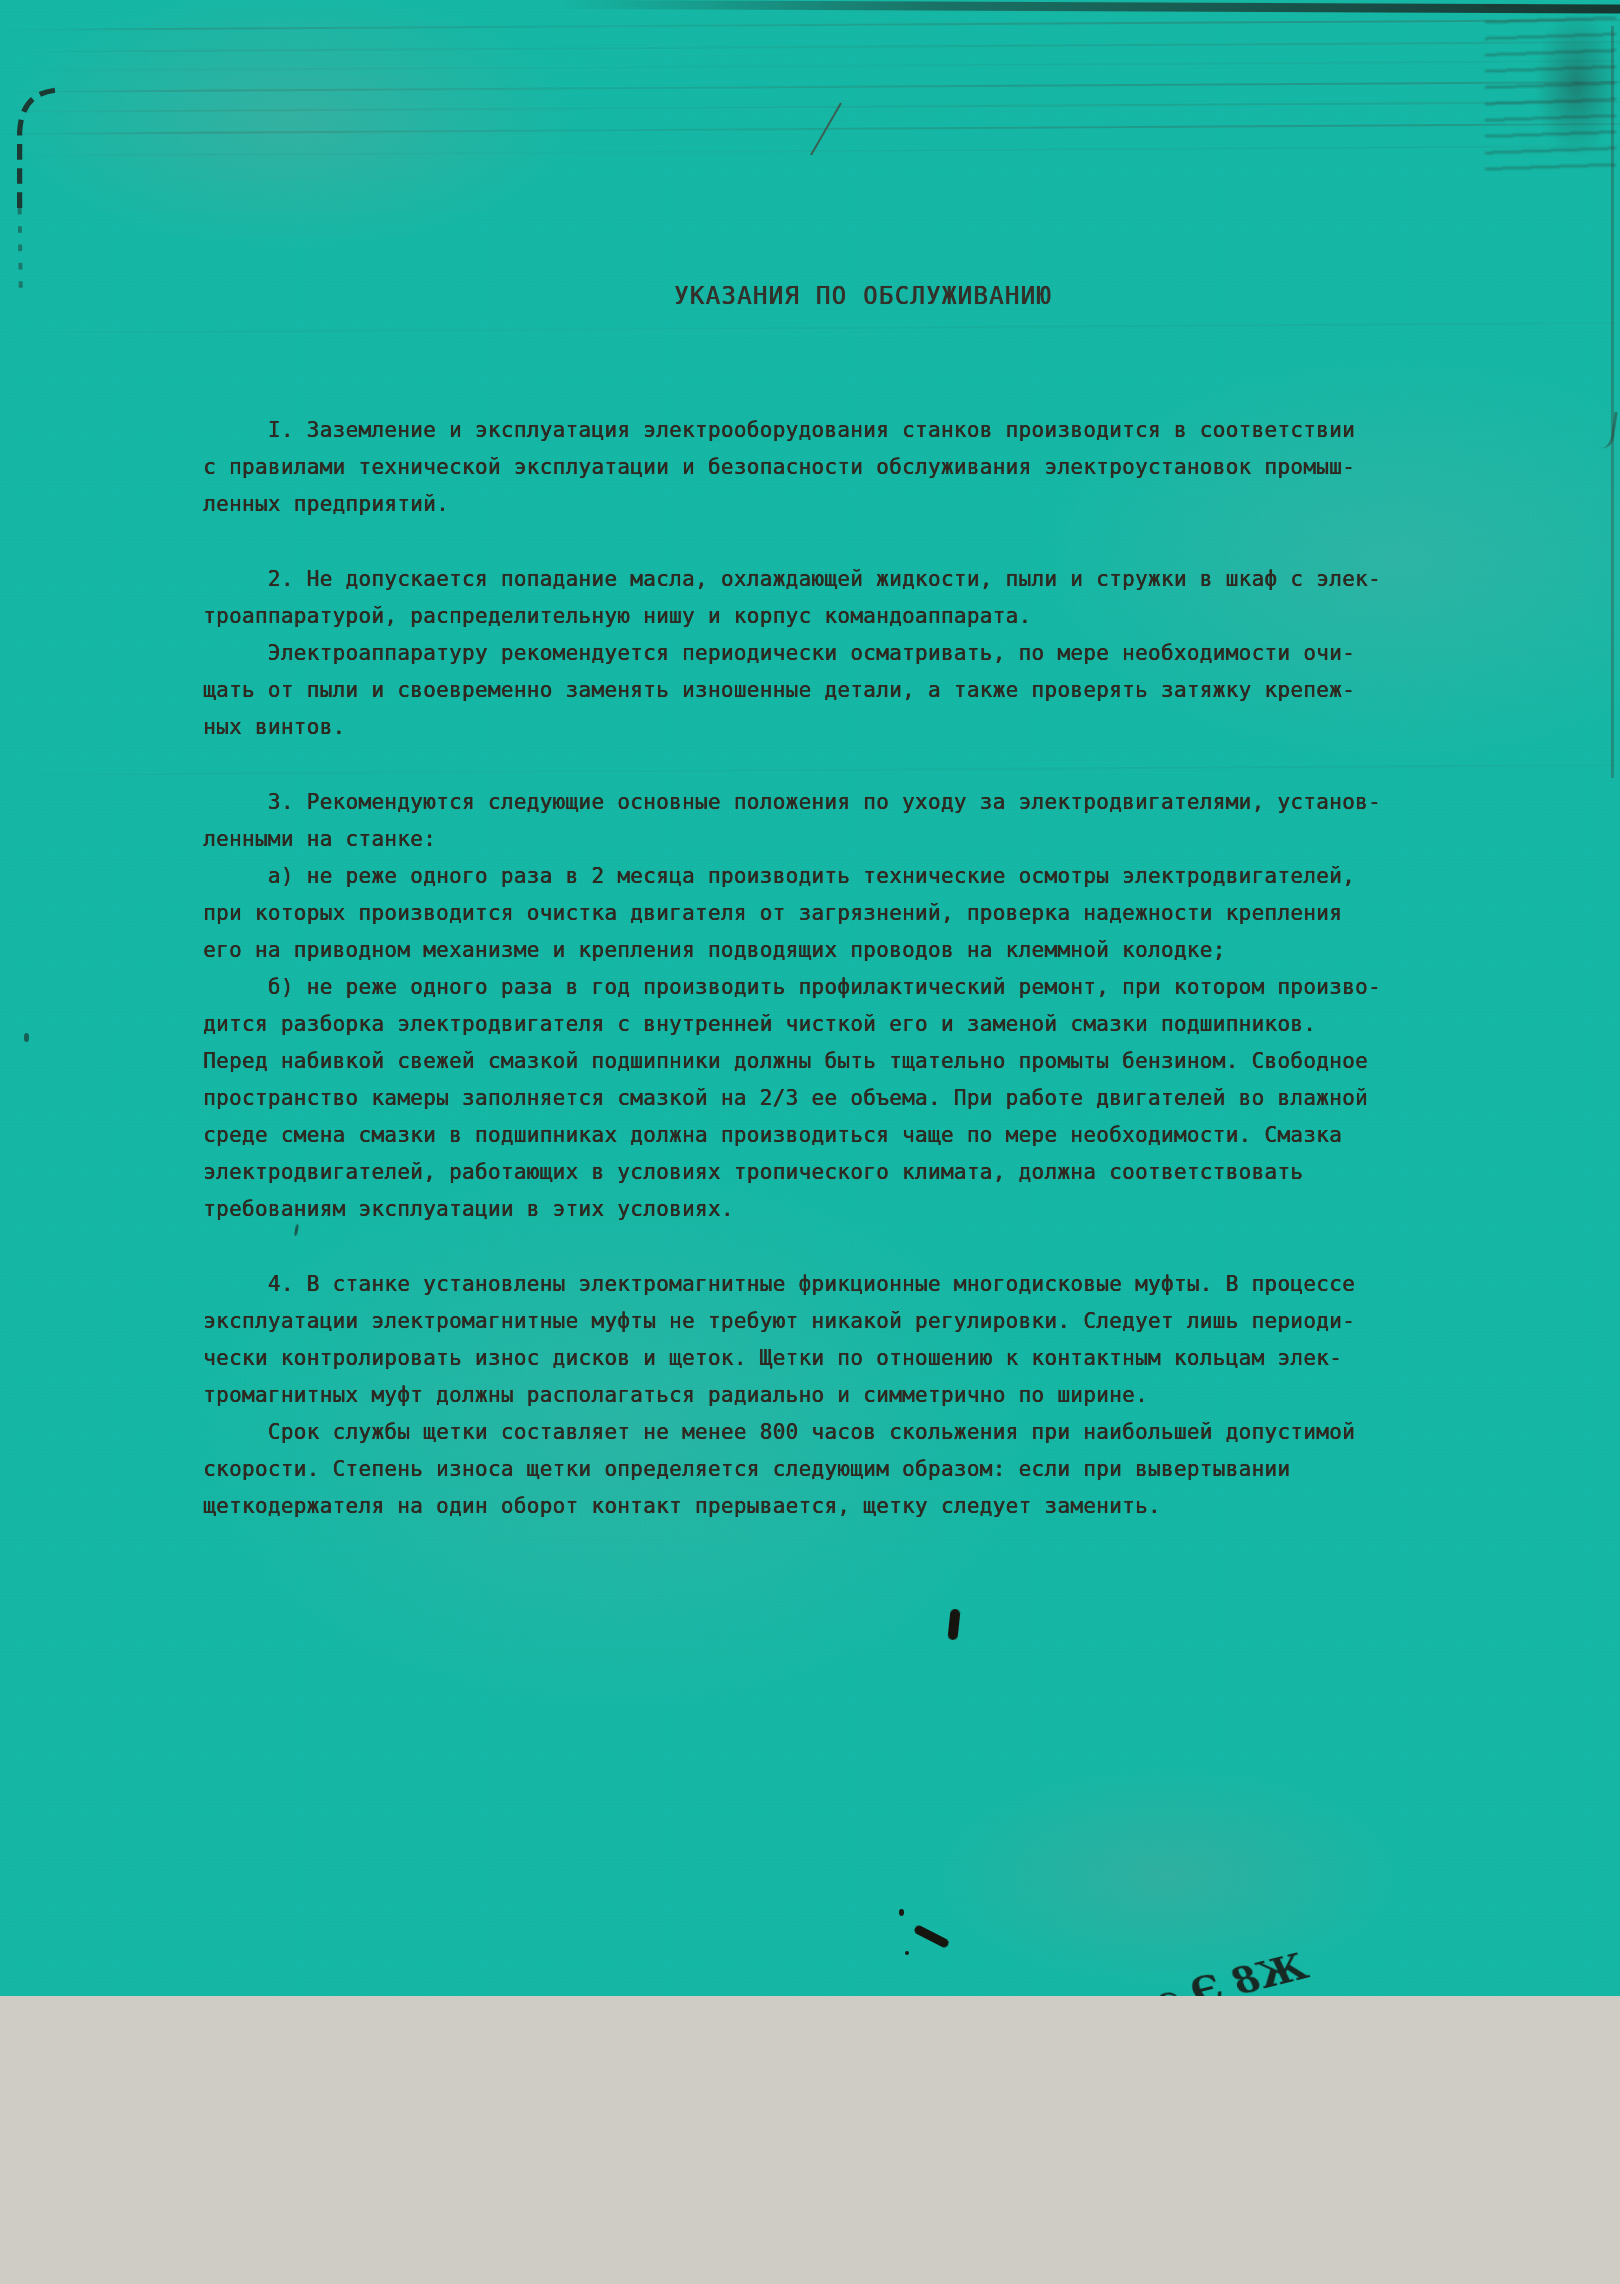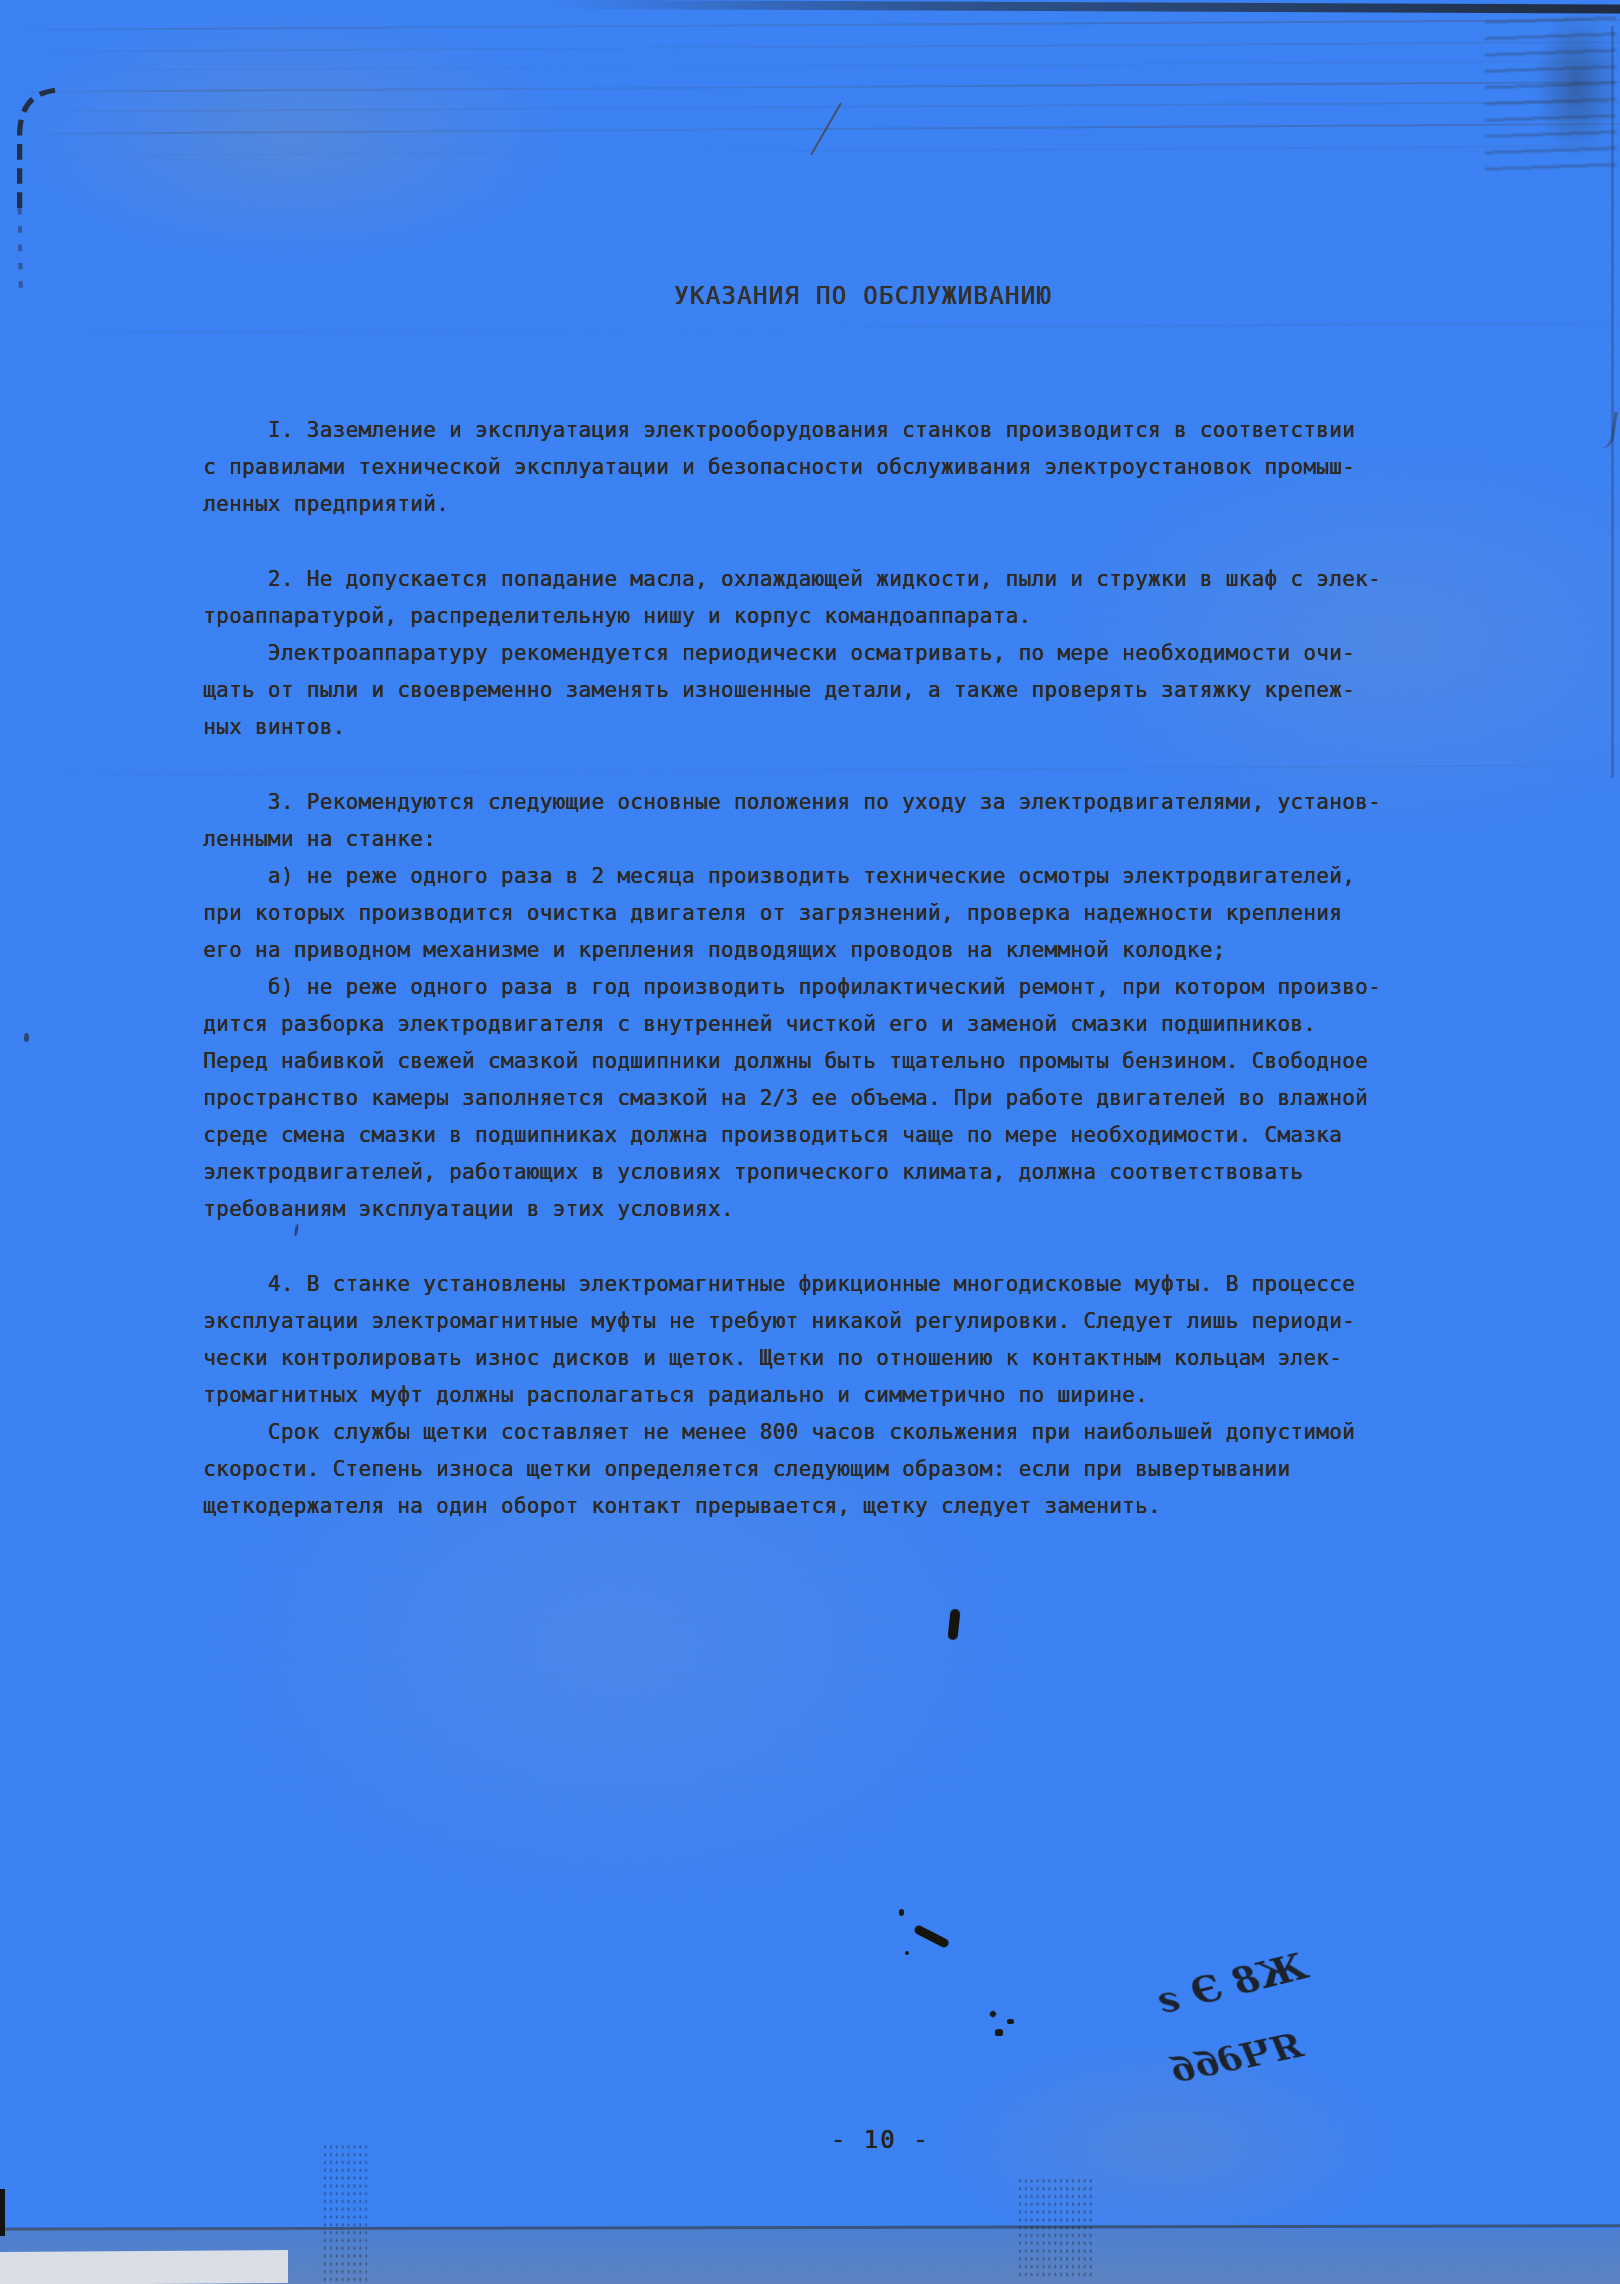--- a/index.html
+++ b/index.html
@@ -1,20 +1,20 @@
 <!DOCTYPE html>
 <html style="font-size:10.5px"><head>
 <meta charset="utf-8">
 <style>
   html, body { margin: 0; padding: 0; background: #cfccc6; }
   .page {
     position: relative;
     width: 1621px;
-    height: 2284px;
-    background: #3b82f6;
+    height: 1996px;
+    background: #14b8a6;
     overflow: hidden;
     font-family: "DejaVu Sans Mono", monospace;
     color: #2e2a22;
   }
   
   .page::before {
     content: "";
     position: absolute; inset: 0;
     background-image:
       radial-gradient(ellipse 458px 209px at 18% 6%, rgba(160,156,148,.22), transparent 62%),

